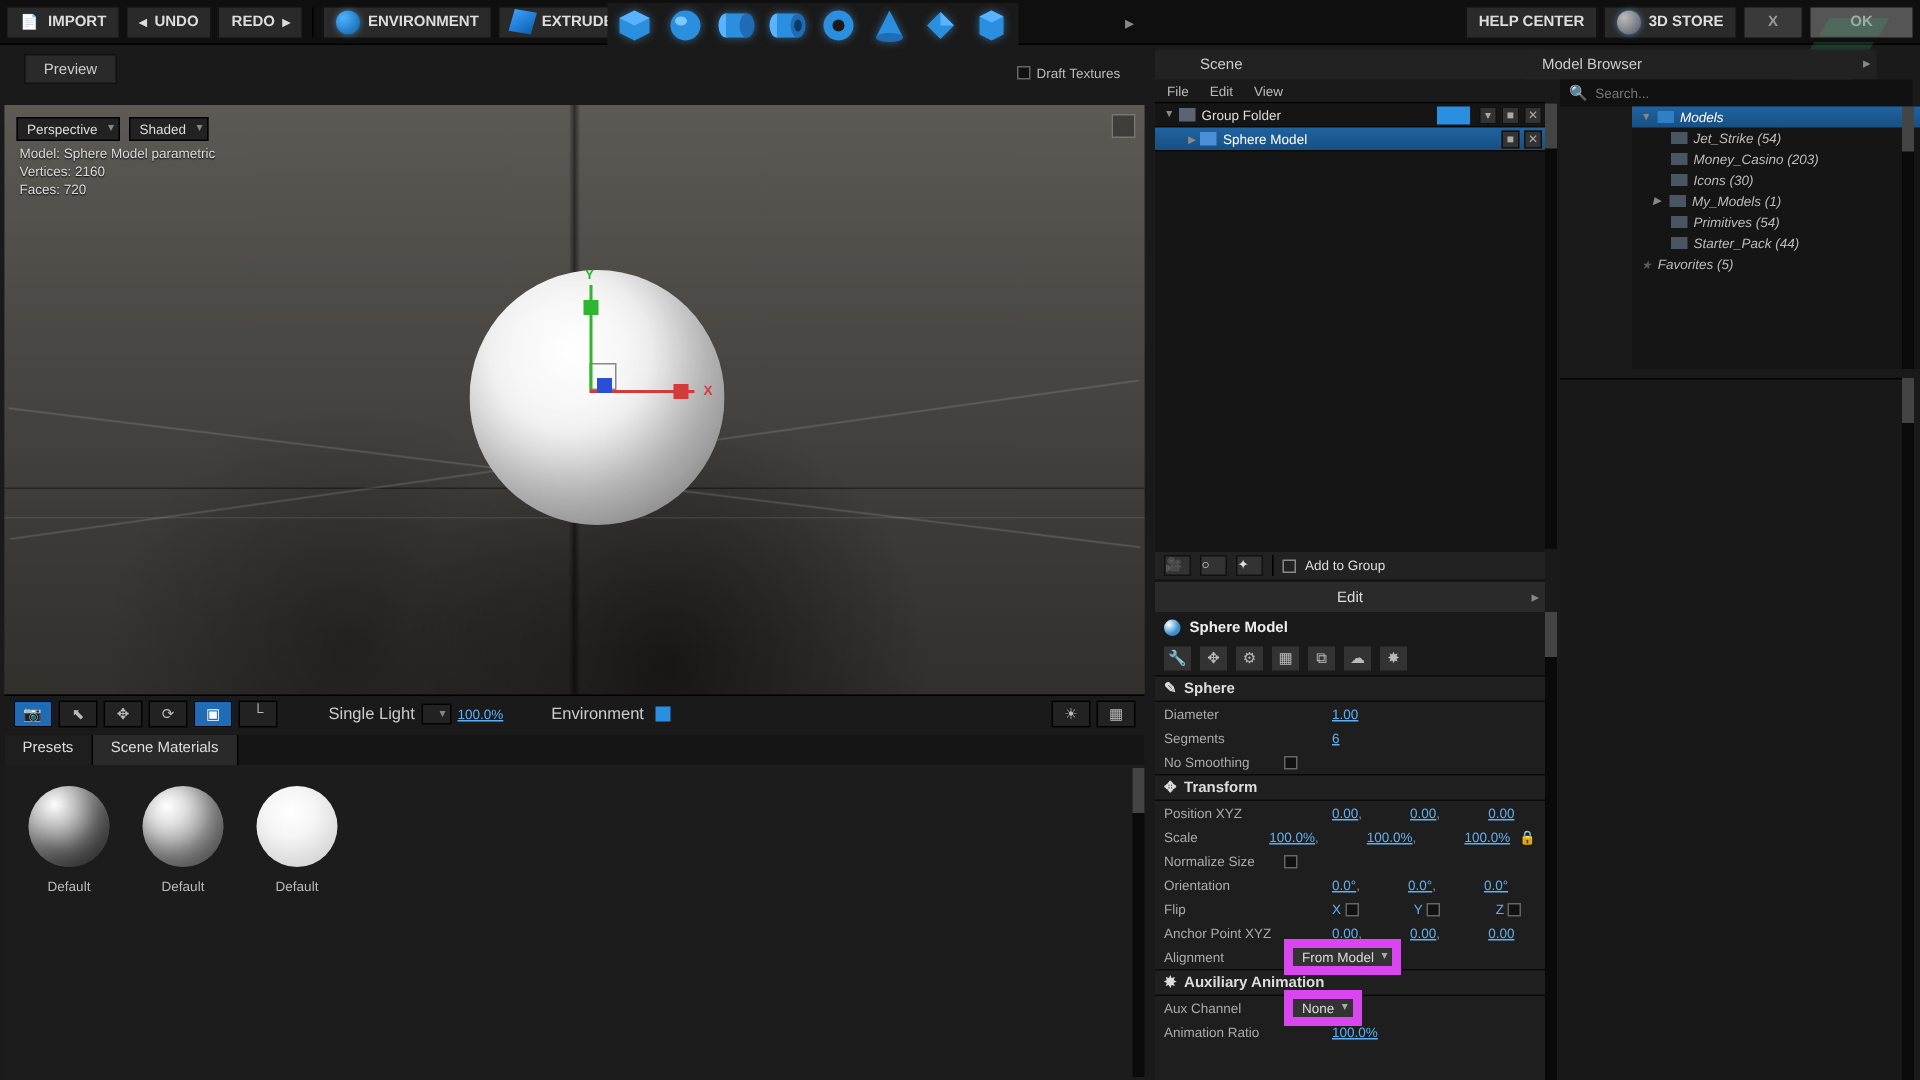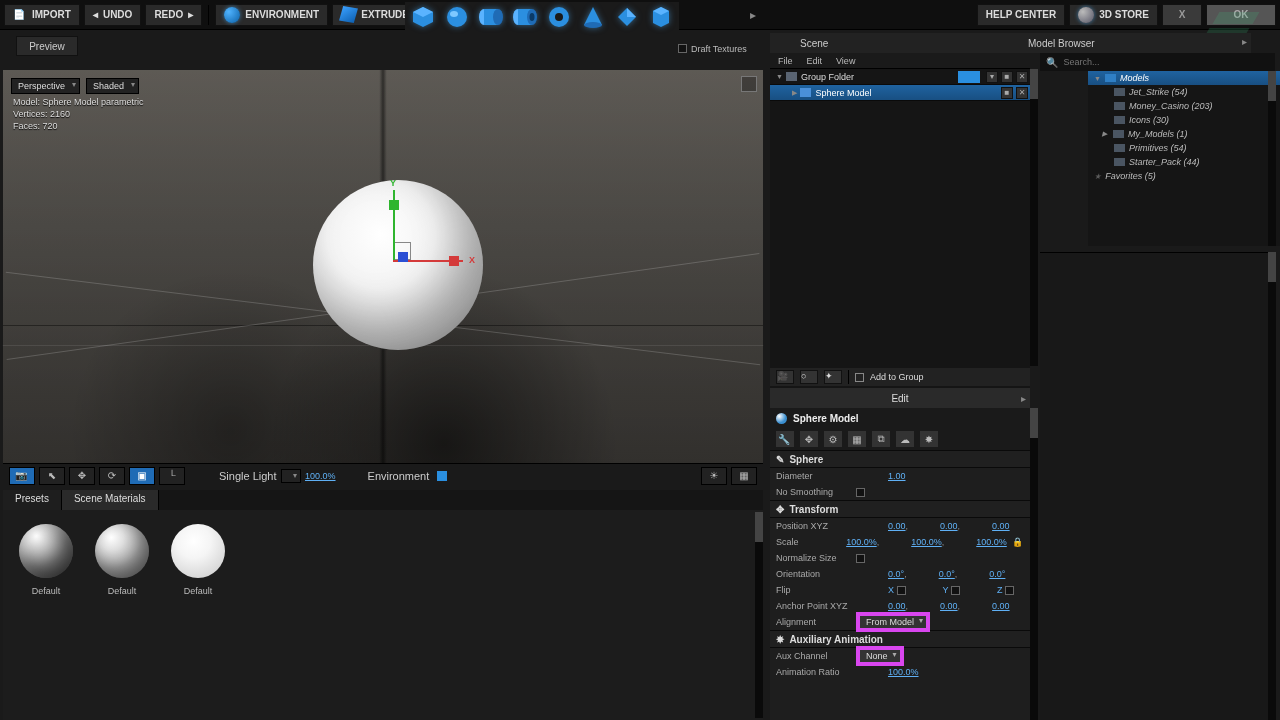--- a/index.html
+++ b/index.html
@@ -65,21 +65,21 @@
 .edit-title .ball { width:11px; height:11px; border-radius:50%; background:radial-gradient(circle at 30% 30%,#fff,#3a8fd0 60%); }
 .tool-row { height:22px; background:#1a1a1a; display:flex; gap:6px; padding:3px 6px; }
 .tool-ico { width:18px; height:16px; background:#333; cursor:pointer; display:flex; align-items:center; justify-content:center; color:#bbb; font-size:10px;}
 .section-hdr { height:18px; display:flex; align-items:center; padding-left:6px; gap:5px; font-size:10px; font-weight:bold; color:#ddd; border-top:1px solid #0a0a0a; border-bottom:1px solid #0a0a0a; background:#202020;}
 .prop-row { height:16px; display:flex; align-items:center; padding:0 6px; font-size:9px; color:#aaa; }
 .prop-row .lbl { width:80px; }
 .prop-row .val { color:#5fb0f5; text-decoration:underline; cursor:text;margin-left:32px; }
 .prop-row .val.noline{ text-decoration:none;}
 .prop-row .cb { width:9px; height:9px; border:1px solid #666; background:#111; }
 .lock-i { color:#5fb0f5; margin-left:6px; font-size:9px;}
-.dd { background:#333; border:4px solid #d946ef; color:#ddd; font-size:9px; padding:1px 12px 1px 6px; position:relative; }
+.dd { background:#333; border:6px solid #d946ef; color:#ddd; font-size:9px; padding:1px 12px 1px 6px; position:relative; }
 .dd::after{ content:'▾'; position:absolute; right:3px; top:0; font-size:8px; color:#aaa;}
 
 
 .search-row { position:absolute; left:1040px; top:53px; width:235px; height:18px; background:#111; display:flex; align-items:center; padding:0 6px; gap:5px;}
 .search-row input { flex:1; background:transparent; border:none; color:#ccc; font-size:9px; outline:none;}
 .browser-tree { position:absolute; left:1088px; top:71px; width:235px; height:175px; background:#151515;font-style:italic; }
 .b-row { height:14px; display:flex; align-items:center; font-size:9px; padding-left:6px; color:#bbb; }
 .b-row.sel { background: linear-gradient(#1f63a0,#184f82); color:#fff; }
 .b-row .tri{ font-size:7px; color:#888; margin-right:3px; width:8px;}
 .b-row .fico{ width:11px; height:8px; background:#4a5562; margin-right:4px;}
@@ -316,20 +316,24 @@
 
   <div class="section-hdr">
       <span>✎</span>
       <span>Sphere</span>
     </div>
   <div class="prop-row">
       <span class="lbl">Diameter</span>
       <span class="val">1.00</span>
     </div>
   <div class="prop-row">
+      <span class="lbl">Segments</span>
+      <span class="val">6</span>
+    </div>
+  <div class="prop-row">
       <span class="lbl">No Smoothing</span>
       <span class="cb"></span>
     </div>
 
   <div class="section-hdr">
       <span>✥</span>
       <span>Transform</span>
     </div>
   <div class="prop-row">
       <span class="lbl">Position XYZ</span>

